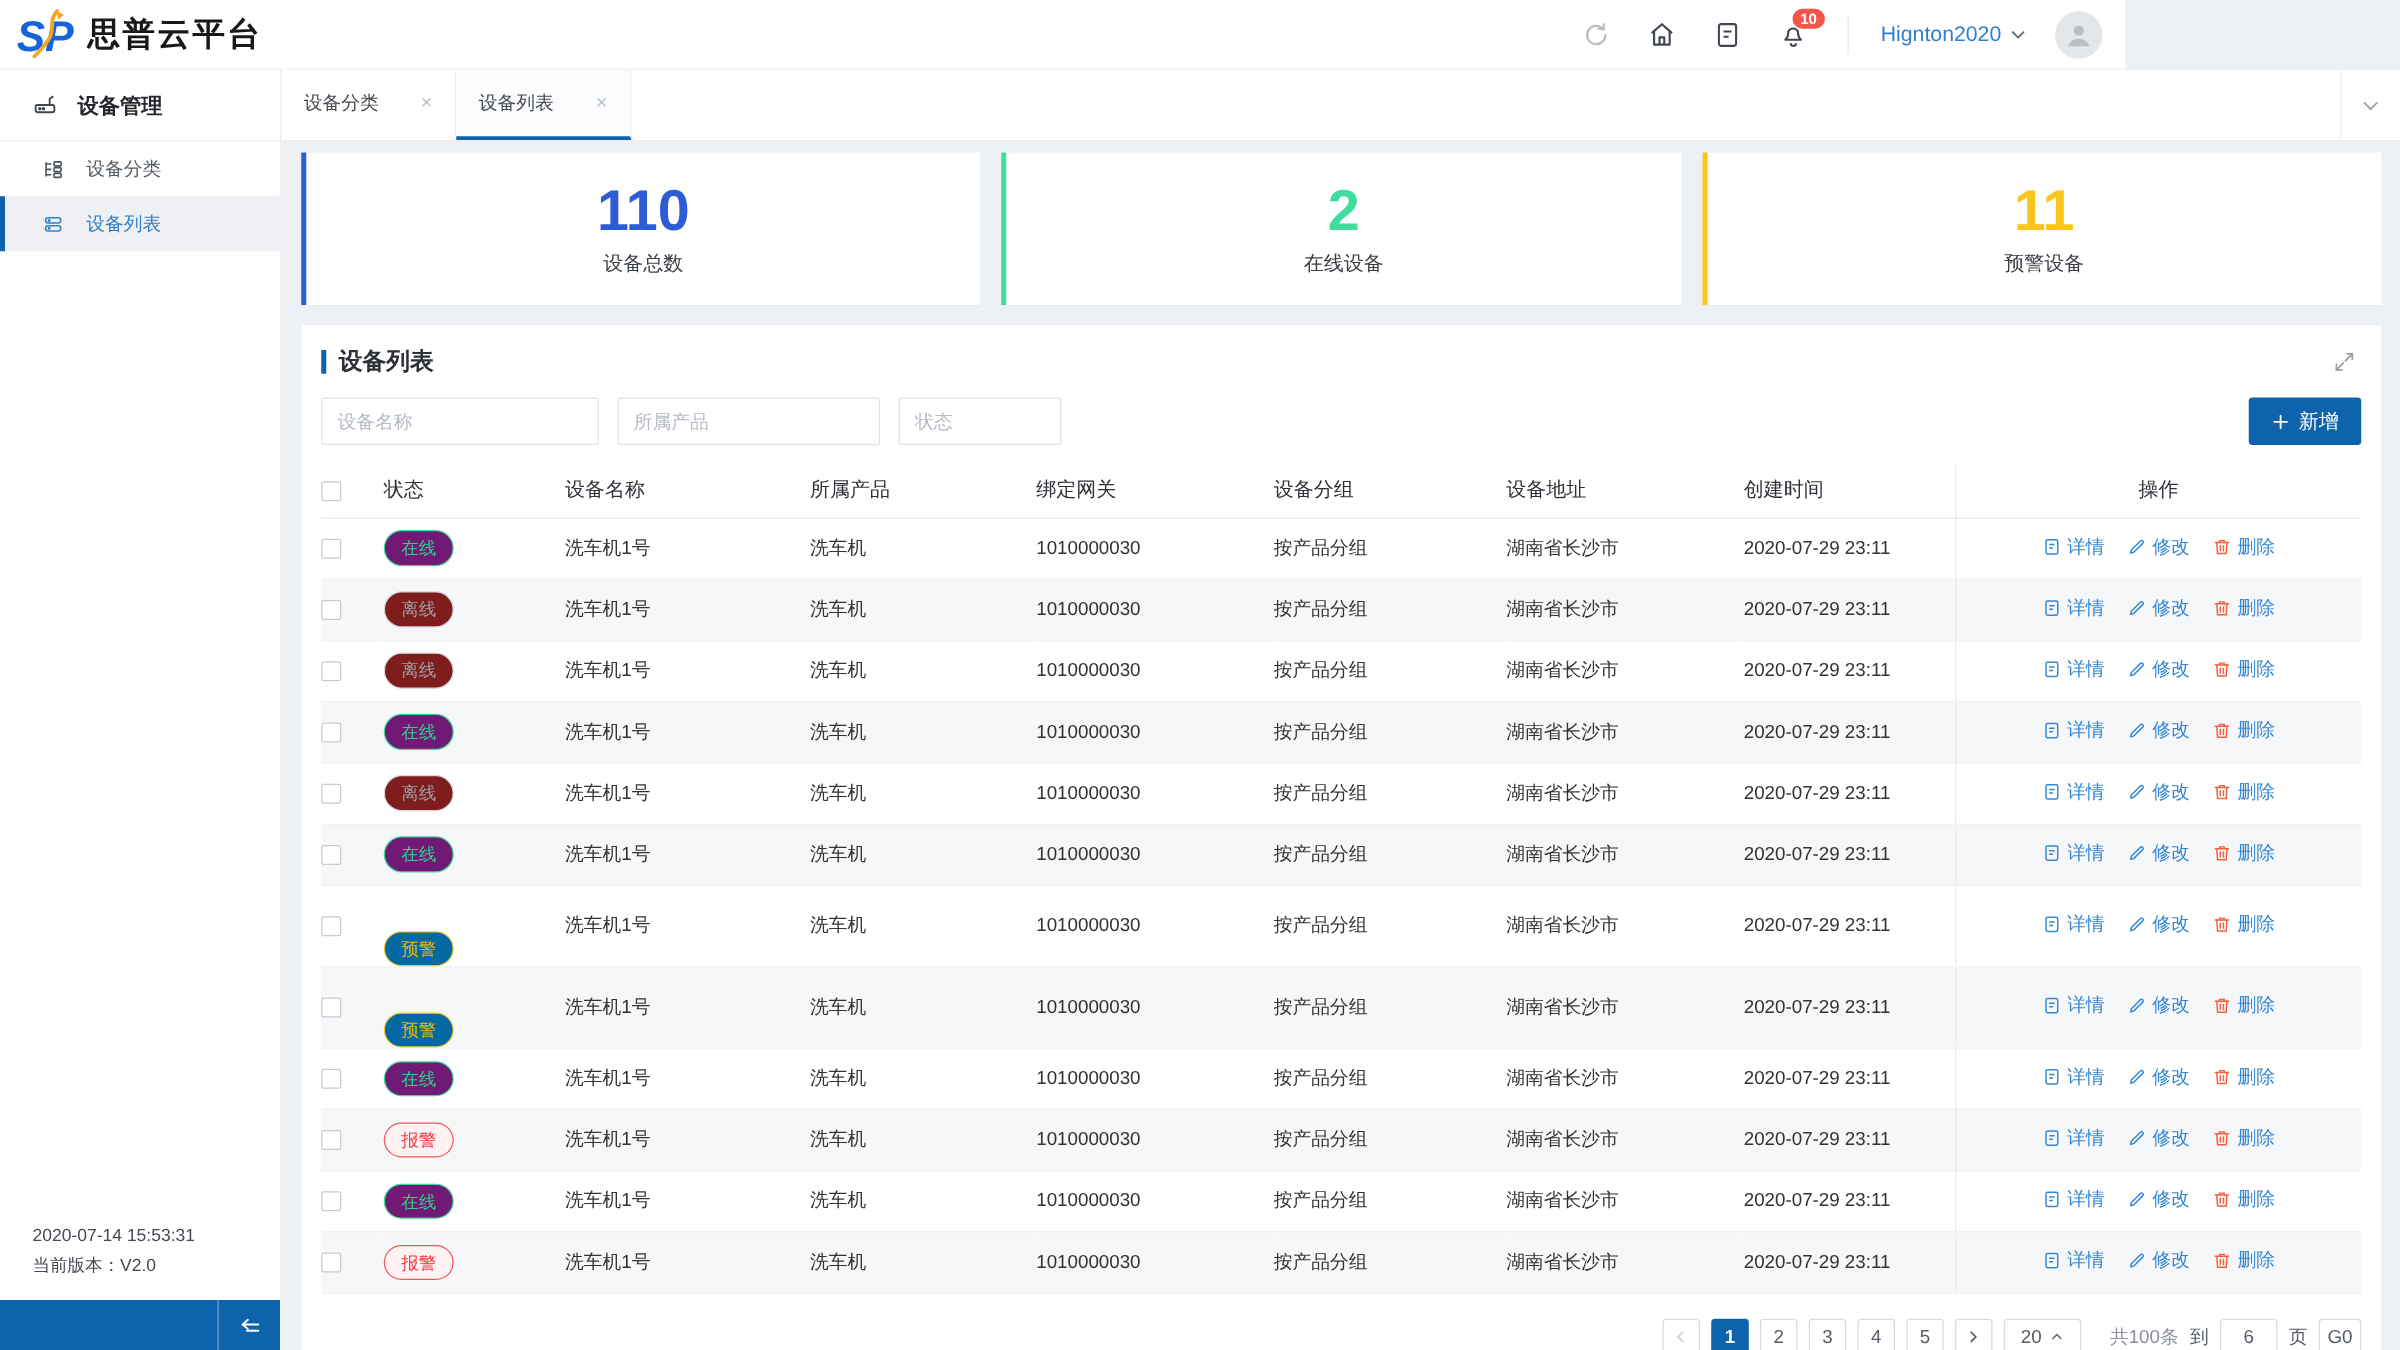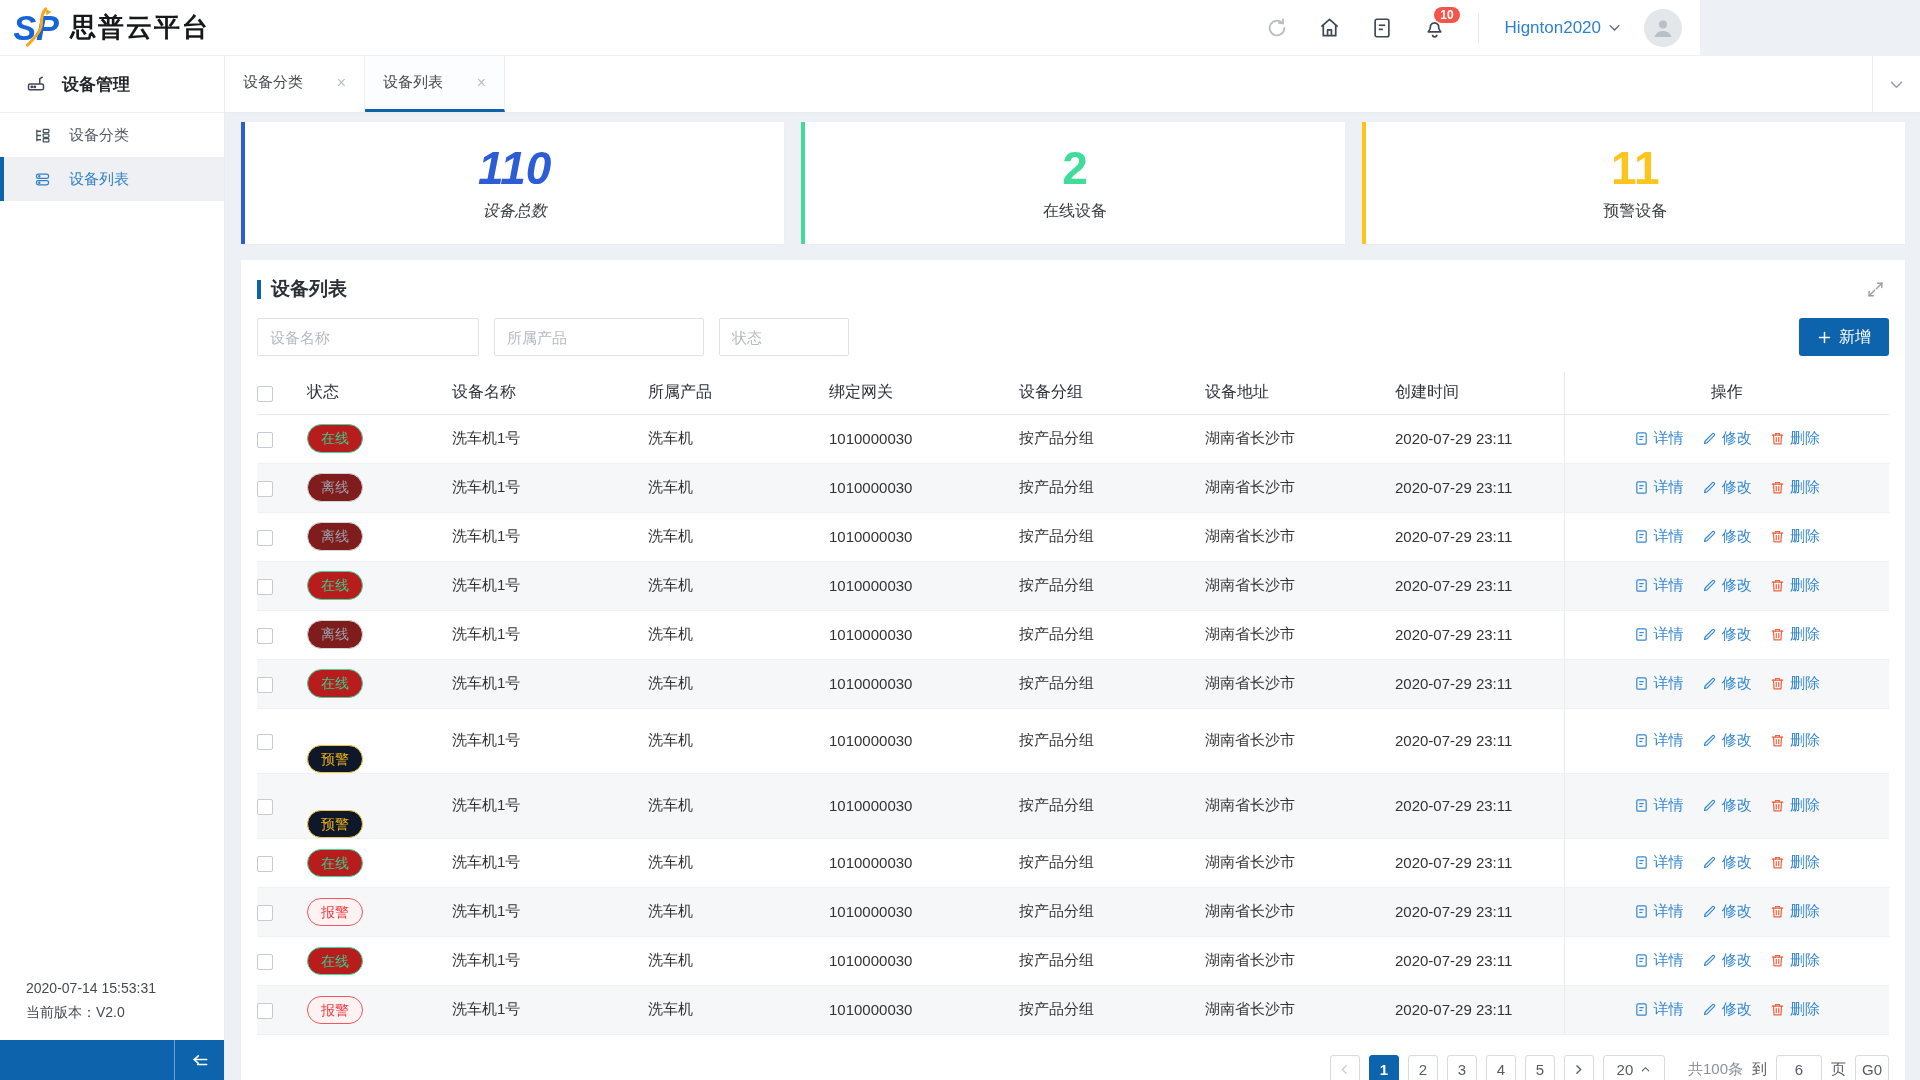--- a/index.html
+++ b/index.html
@@ -83,23 +83,23 @@
   table { width:100%; border-collapse:collapse; table-layout:fixed; margin-top:16px; }
   thead th { height:42px; text-align:left; font-size:16px; font-weight:500; color:#2e3238;
     border-bottom:1px solid #e6e8eb; }
   tbody td { height:49px; font-size:15px; color:#333; border-bottom:1px solid #eff1f4; }
   tbody tr:nth-child(even) { background:#f6f7f9; }
   .td-ops, .th-ops { border-left:1px solid #e9ebee; text-align:center; }
   .checkbox { display:inline-block; width:16px; height:16px; border:1px solid #c6cbd1;
     border-radius:2px; background:#fff; vertical-align:middle; cursor:pointer; }
   .pill { display:inline-block; min-width:56px; text-align:center; padding:4px 12px;
     border-radius:999px; font-size:14px; border:1px solid; line-height:1.3; }
-  .pill-online  { color:#2fcf8c; border-color:#42d69a; background:#b91c1c; }
+  .pill-online  { color:#2fcf8c; border-color:#42d69a; background:#701a75; }
   .pill-offline { color:#9aa1a9; border-color:#d2d6db; background:#7f1d1d; }
-  .pill-warning { color:#efb618; border-color:#f3c33c; background:#0f172a;margin-top:36px; }
+  .pill-warning { color:#efb618; border-color:#f3c33c; background:#0369a1;margin-top:36px; }
   .pill-alarm   { color:#f2383e; border-color:#f4575c; background:#fef2f2; }
   .op { display:inline-flex; align-items:center; gap:5px; color:#3487d3; font-size:15px;
     cursor:pointer; text-decoration:none; margin:0 7px; }
   .op .ic-trash { color:#f2603d; }
 
   .pagination { display:flex; align-items:center; justify-content:flex-end; gap:9px; margin-top:20px; }
   .pg-item { min-width:30px; height:30px; border:1px solid #d8dbe0; border-radius:3px; background:#fff;
     color:#565c66; font-size:15px; display:flex; align-items:center; justify-content:center;
     cursor:pointer; font-family:inherit; padding:0 6px; }
   .pg-item.pg-active { background:#0d63ac; border-color:#0d63ac; color:#fff; font-weight:700; }
@@ -234,21 +234,21 @@
   <div class="tab-more">
     <svg width="17" height="17" viewBox="0 0 24 24" fill="none" stroke="currentColor" stroke-width="2" stroke-linecap="round">
         <polyline points="5 9 12 16 19 9"></polyline>
       </svg>
   </div>
 </div>
 
 <main class="main">
 
   <div class="stats">
-      <div class="stat-card" style="border-left-color: rgb(44, 93, 213); font-style: italic;">
+      <div class="stat-card" style="border-left-color: rgb(44, 93, 213);">
         <div class="stat-value" style="color: rgb(44, 93, 213);">110</div>
         <div class="stat-label">设备总数</div>
       </div>
       <div class="stat-card" style="border-left-color: rgb(63, 220, 155);">
         <div class="stat-value" style="color: rgb(63, 220, 155);">2</div>
         <div class="stat-label">在线设备</div>
       </div>
       <div class="stat-card" style="border-left-color: rgb(252, 197, 29);">
         <div class="stat-value" style="color: rgb(252, 197, 29);">11</div>
         <div class="stat-label">预警设备</div>

